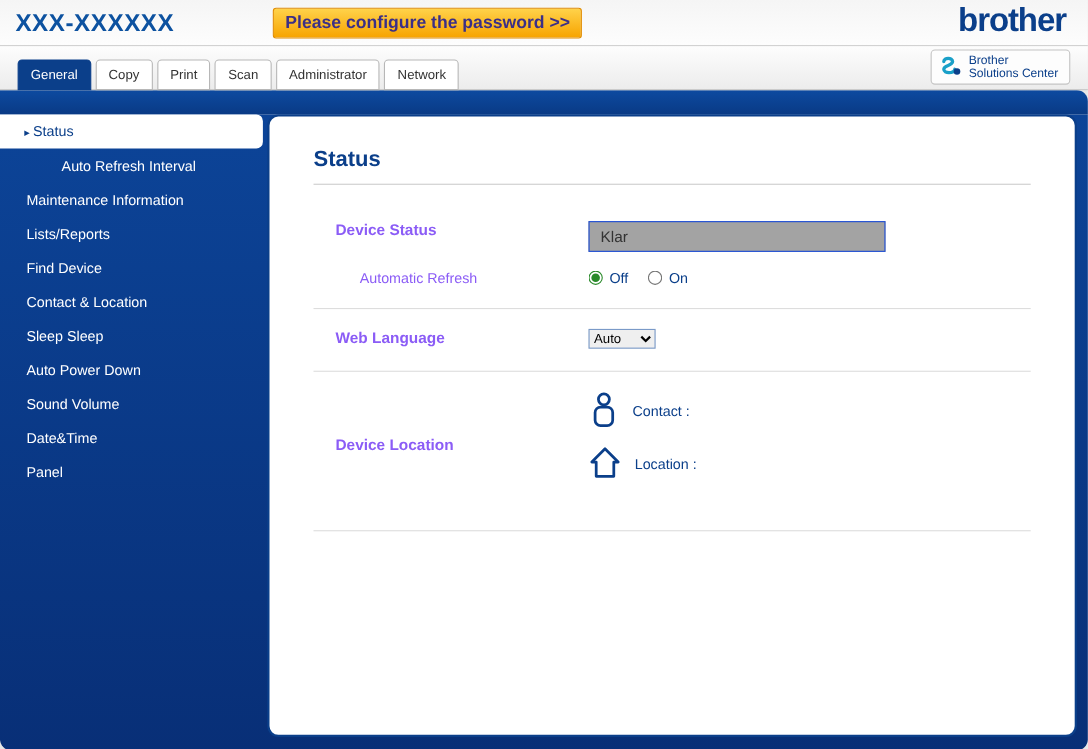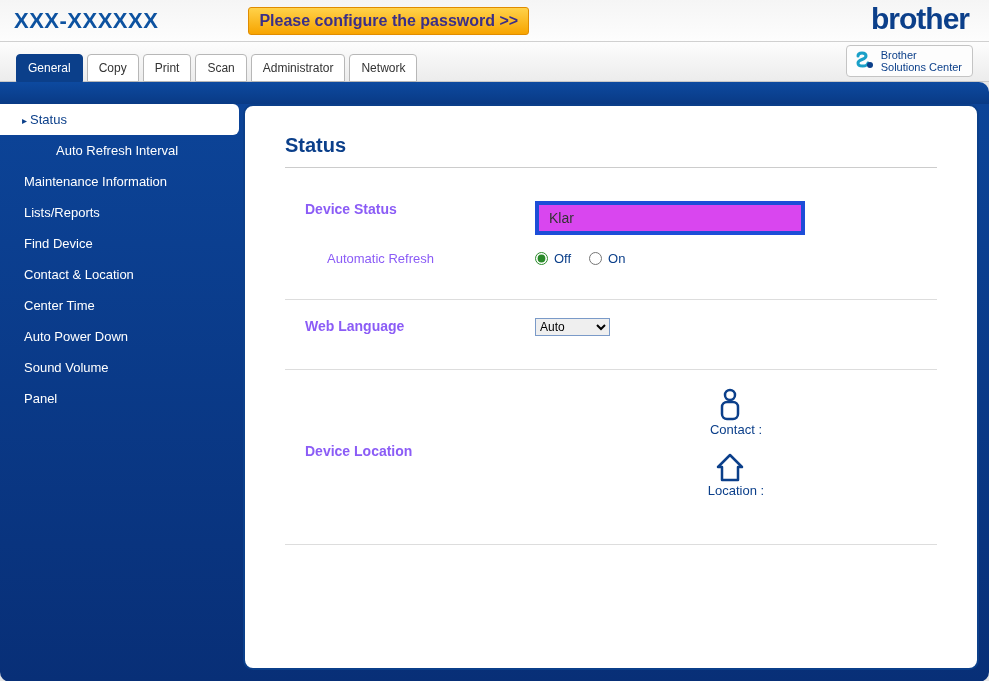--- a/index.html
+++ b/index.html
@@ -138,44 +138,44 @@
   }
   .page-title {
     color: #0b3f8a;
     font-size: 20px;
     font-weight: bold;
     border-bottom: 1px solid #ccc;
     padding-bottom: 10px;
     margin-bottom: 25px;
   }
   .section { display: flex; padding: 8px 0 8px 20px; }
-  .section.sep { border-bottom: 1px solid #ddd; padding-bottom: 33px; margin-bottom: 10px; }
+  .section.sep { border-bottom: 1px solid #ddd; padding-bottom: 20px; margin-bottom: 10px; }
   .label-col {
     width: 230px;
     color: #8b5cf6;
     font-weight: bold;
     font-size: 14px;
   }
   .label-col.sub { font-weight: normal; padding-left: 22px; font-size: 13px; }
   .val-col { flex: 1; }
   .status-box {
-    background: #d946ef;
-    border: 4px solid #1d4ed8;
+    background: #a3a3a3;
+    border: 1px solid #1d4ed8;
     color: #333;
     padding: 5px 10px;
     width: 270px;
     font-size: 14px;
   }
   .radio-row { display: flex; align-items: flex-start; color: #0b3f8a; font-size: 13px; }
   .radio-row label { margin-right: 18px; display: inline-flex; align-items: center; }
   .radio-row input { margin-right: 6px; accent-color: #2a8a2a; }
   select.lang {
-    width: 75px; font-size: 12px; border: 1px solid #7a9ac8;
-  }
-  .loc-row { display: flex; align-items: center; margin-bottom: 16px; flex-direction: column; }
+    width: 61px; font-size: 12px; border: 1px solid #7a9ac8;
+  }
+  .loc-row { display: flex; align-items: center; margin-bottom: 16px; }
   .loc-row svg { margin-right: 12px; flex-shrink: 0; }
   .loc-row .lbl { color: #0b3f8a; font-size: 13px; }
 </style>
 </head>
 <body>
 
 <div class="header">
   <div class="model">XXX-XXXXXX</div>
   <a class="pw-notice">Please configure the password &gt;&gt;</a>
   <div class="brother-logo">brother</div>
@@ -204,23 +204,24 @@
 <div class="blue-strip"></div>
 
 <div class="workarea">
   <div class="sidebar">
     <div class="side-item active">Status</div>
     <div class="side-item child">Auto Refresh Interval</div>
     <div class="side-item">Maintenance Information</div>
     <div class="side-item">Lists/Reports</div>
     <div class="side-item">Find Device</div>
     <div class="side-item">Contact &amp; Location</div>
-    <div class="side-item">Center Time</div>
+    <div class="side-item">Sleep Sleep</div>
     <div class="side-item">Auto Power Down</div>
     <div class="side-item">Sound Volume</div>
+    <div class="side-item">Date&amp;Time</div>
     <div class="side-item">Panel</div>
   </div>
 
   <div class="main">
     <div class="page-title">Status</div>
 
     <div class="section">
       <div class="label-col">Device Status</div>
       <div class="val-col">
         <div class="status-box">Klar</div>

